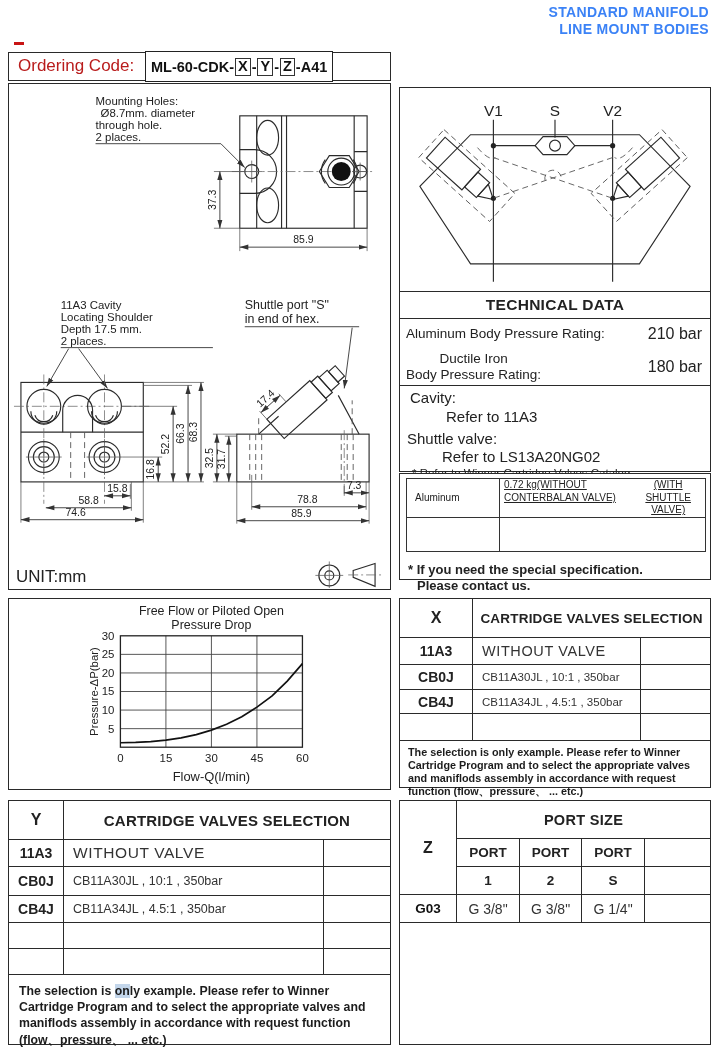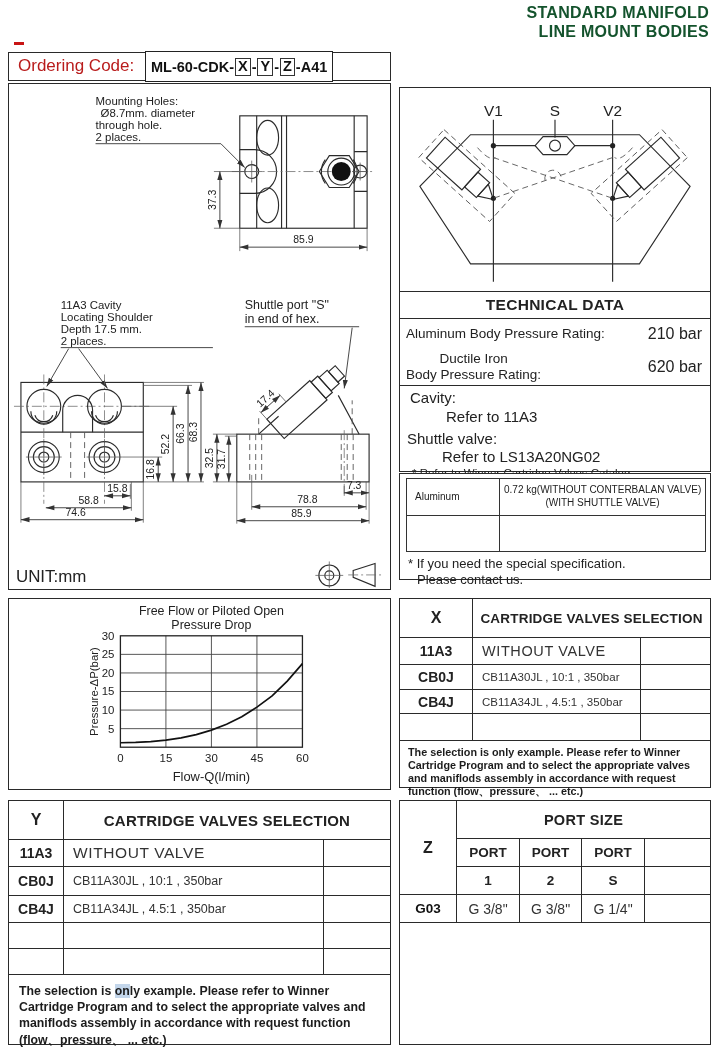--- a/index.html
+++ b/index.html
@@ -1,19 +1,19 @@
 <!DOCTYPE html>
 <html><head>
 <meta charset="utf-8">
 <style>
   html,body{margin:0;padding:0;background:#fff;}
   body{width:713px;height:1048px;position:relative;font-family:"Liberation Sans",sans-serif;color:#222;overflow:hidden;}
   .box{position:absolute;border:1.6px solid #2a2a2a;background:#fff;box-sizing:border-box;}
   
-  .title-block{position:absolute;top:4px;right:4px;text-align:right;font-weight:bold;font-size:16px;line-height:1.18;color:#14532d;letter-spacing:.3px;}
+  .title-block{position:absolute;top:4px;right:4px;text-align:right;font-weight:bold;font-size:14px;line-height:1.18;color:#3b82f6;letter-spacing:.3px;}
   .red-dash{position:absolute;left:14px;top:42px;width:10px;height:3px;background:#c81414;}
   
   .ord-label{position:absolute;left:9px;top:3px;font-size:17px;color:#b91c1c;}
   .code-box{position:absolute;left:136px;top:-1.6px;height:29px;border:1.6px solid #222;display:flex;align-items:center;padding:0 5px;font-weight:bold;font-size:14.5px;color:#111;background:#fff;}
   .code-ch{border:1.4px solid #333;padding:0 2px;margin:0 1px;line-height:1.05;}
   
   svg{position:absolute;inset:0;}
   .ln{stroke:#2b2b2b;stroke-width:1.15;fill:none;}
   .thk{stroke-width:1.4;}
   .dim{stroke:#333;stroke-width:0.9;fill:none;}
@@ -30,24 +30,24 @@
   .td-row{display:flex;align-items:center;justify-content:space-between;}
   .td-lbl{font-size:13.5px;padding-left:6px;line-height:1.2;text-align:center;}
   .td-val{font-size:16px;padding-right:8px;white-space:nowrap;}
   .td-sub{font-size:15px;line-height:1.25;}
   .td-foot{font-size:11.5px;padding-left:12px;}
   
   .wt-table{position:absolute;left:6px;top:4px;width:298px;height:72px;border:1.4px solid #333;display:flex;flex-direction:column;}
   .wt-row{flex:1;display:flex;}
   .wt-row.first{border-bottom:1.2px solid #333;}
   .wt-mat{width:84px;border-right:1.2px solid #333;display:flex;align-items:center;padding-left:8px;font-size:10px;}
-  .wt-val{flex:1;display:flex;flex-direction:column;justify-content:center;font-size:10px;line-height:1.25;}
+  .wt-val{flex:1;display:flex;flex-direction:row;font-size:10px;line-height:1.25;text-decoration:underline;}
   .wt-val .l1{padding-left:4px;}
   .wt-val .l2{text-align:center;}
-  .wt-note{position:absolute;left:8px;top:82px;font-size:13px;line-height:1.25;}
+  .wt-note{position:absolute;left:8px;top:88px;font-size:13px;line-height:1.25;font-weight:bold;}
   .wt-note .l2{padding-left:9px;}
   
   .sel-header{display:flex;border-bottom:1.5px solid #2a2a2a;}
   .sel-code-h{display:flex;align-items:center;justify-content:center;font-weight:bold;font-size:16px;border-right:1.5px solid #2a2a2a;}
   .sel-title{flex:1;display:flex;align-items:center;justify-content:center;font-weight:bold;font-size:13.5px;letter-spacing:.2px;}
   .sel-row{display:flex;border-bottom:1.3px solid #2a2a2a;}
   .sel-code{display:flex;align-items:center;justify-content:center;font-weight:bold;font-size:14px;border-right:1.3px solid #2a2a2a;}
   .sel-desc{display:flex;align-items:center;padding-left:9px;border-right:1.3px solid #2a2a2a;}
   .d-big{font-size:14.5px;letter-spacing:.6px;color:#333;}
   .d-sm{font-size:11.5px;color:#333;}
@@ -257,21 +257,21 @@
   <div class="td-title">TECHNICAL DATA</div>
   <div class="td-row" style="height:30px;">
     <span class="td-lbl">Aluminum Body Pressure Rating:</span>
     <span class="td-val">210 bar</span>
   </div>
   <div class="td-row" style="height:36px;border-bottom:1.5px solid #2a2a2a;">
     <span class="td-lbl">
       <span style="display:block">Ductile Iron</span>
       <span style="display:block">Body Pressure Rating:</span>
     </span>
-    <span class="td-val">620 bar</span>
+    <span class="td-val">180 bar</span>
   </div>
   <div class="td-sub" style="padding:3px 0 0 10px;">
     <div>Cavity:</div>
     <div style="padding-left:36px;">Refer to 11A3</div>
   </div>
   <div class="td-sub" style="padding:3px 0 0 7px;">
     <div>Shuttle valve:</div>
     <div style="padding-left:35px;">Refer to LS13A20NG02</div>
   </div>
   <div class="td-foot">* Refer to Winner Cartridge Valves Catalog.</div>

